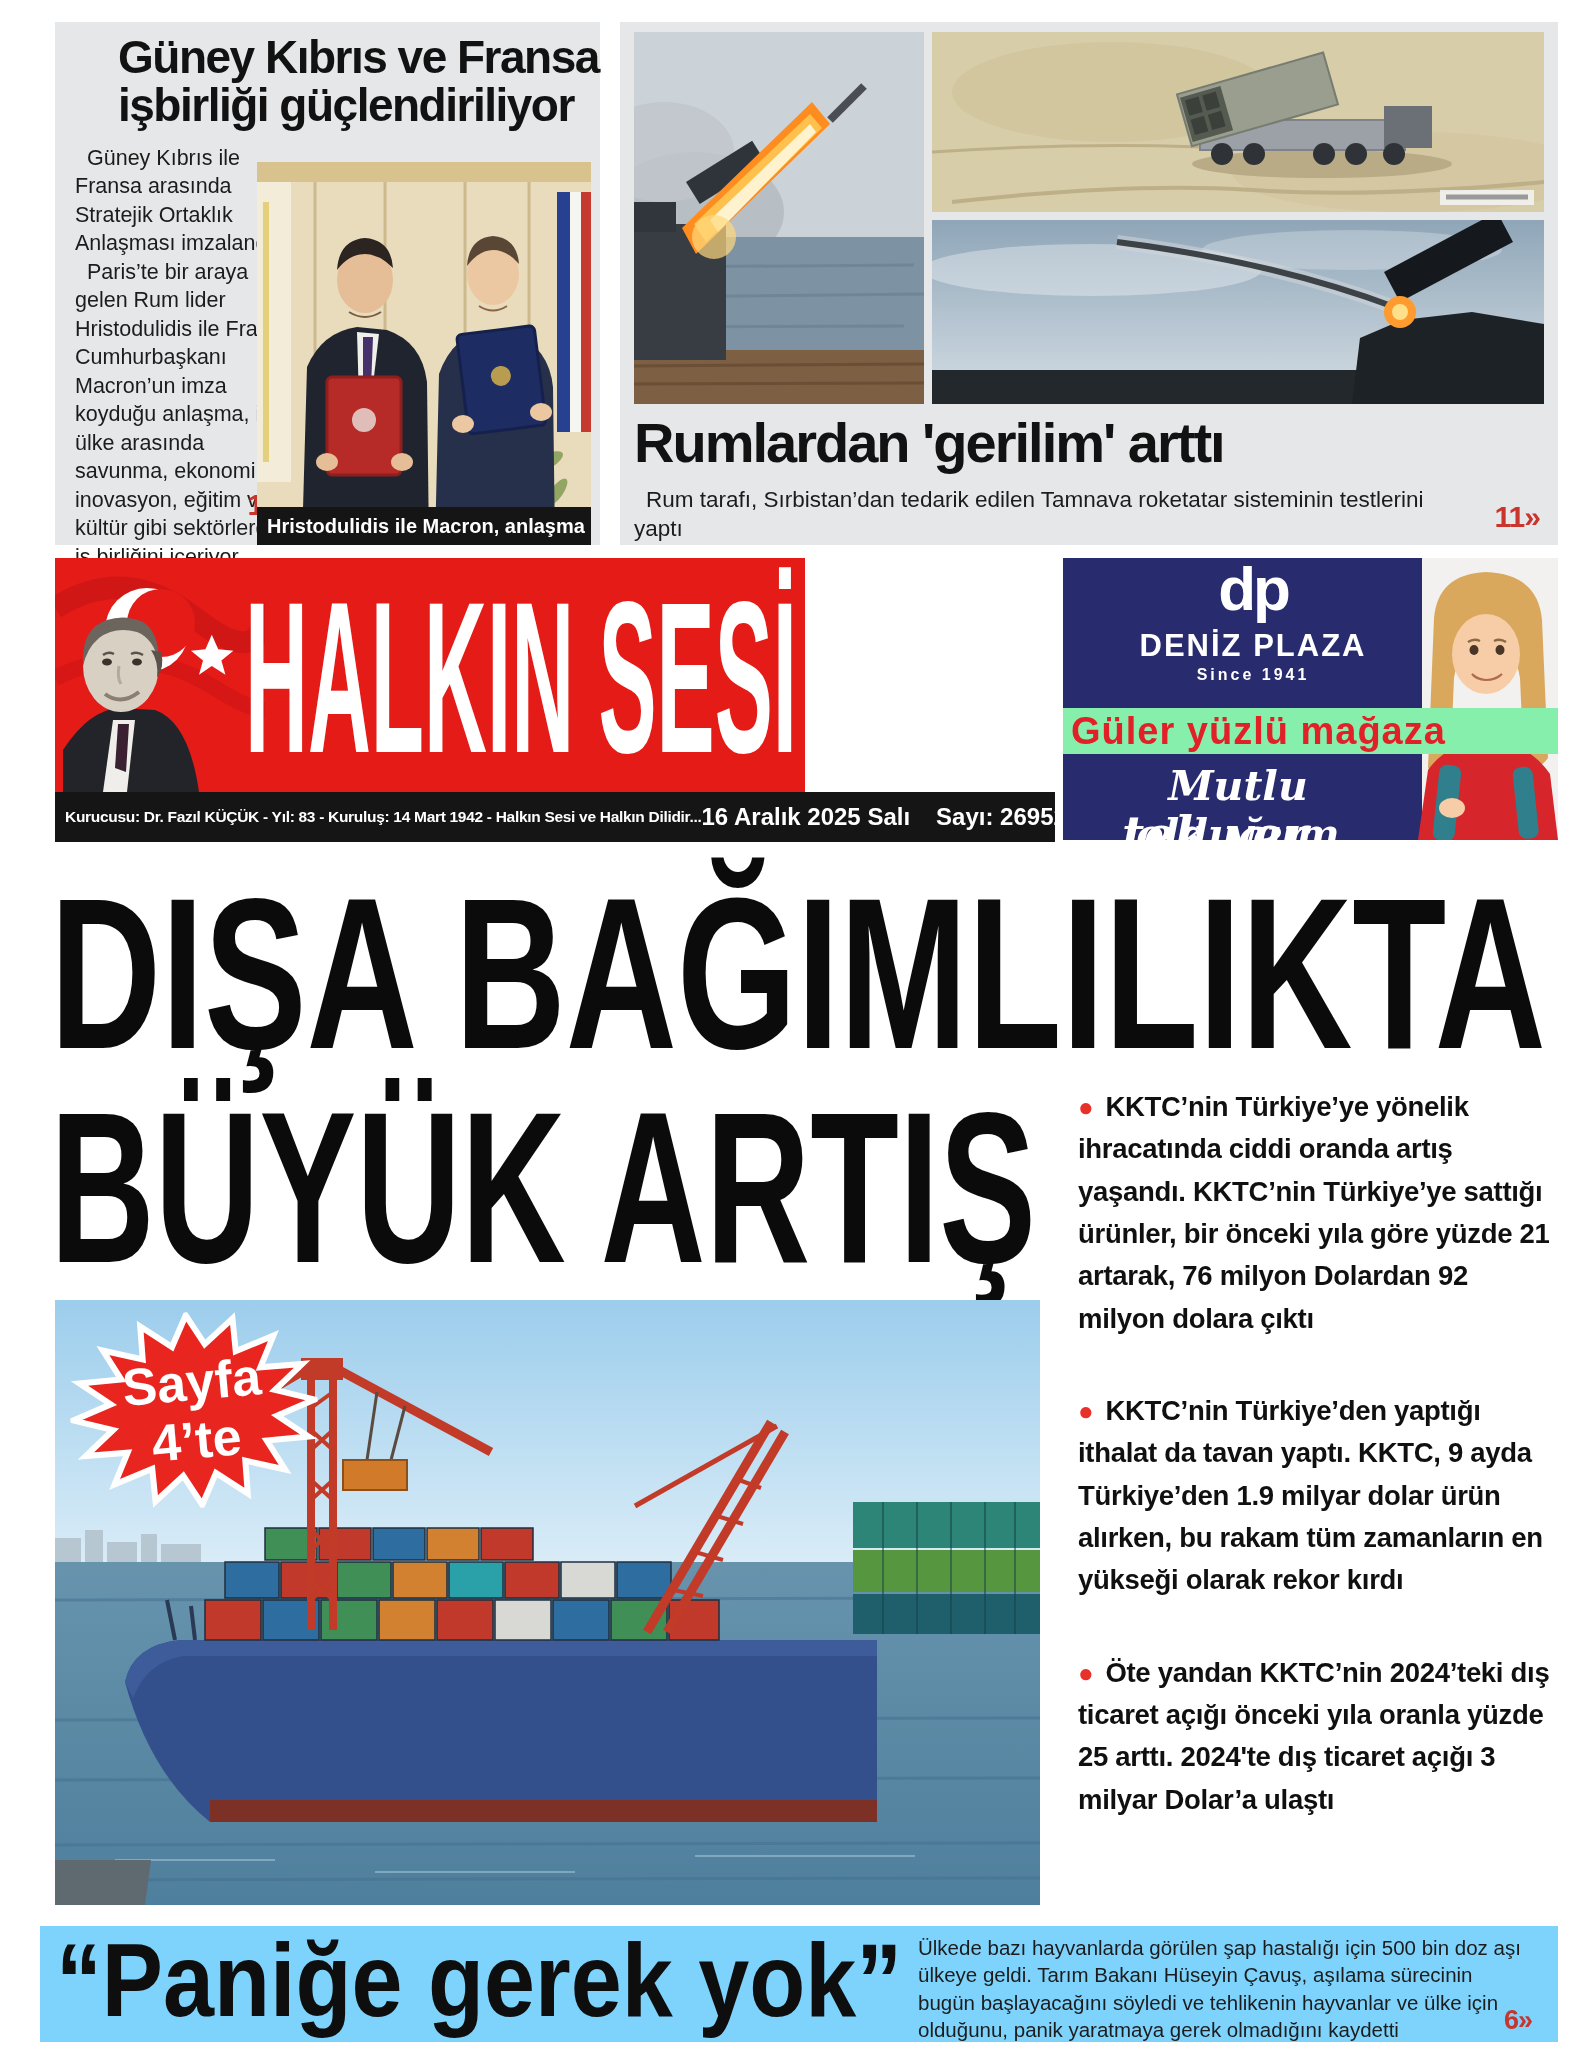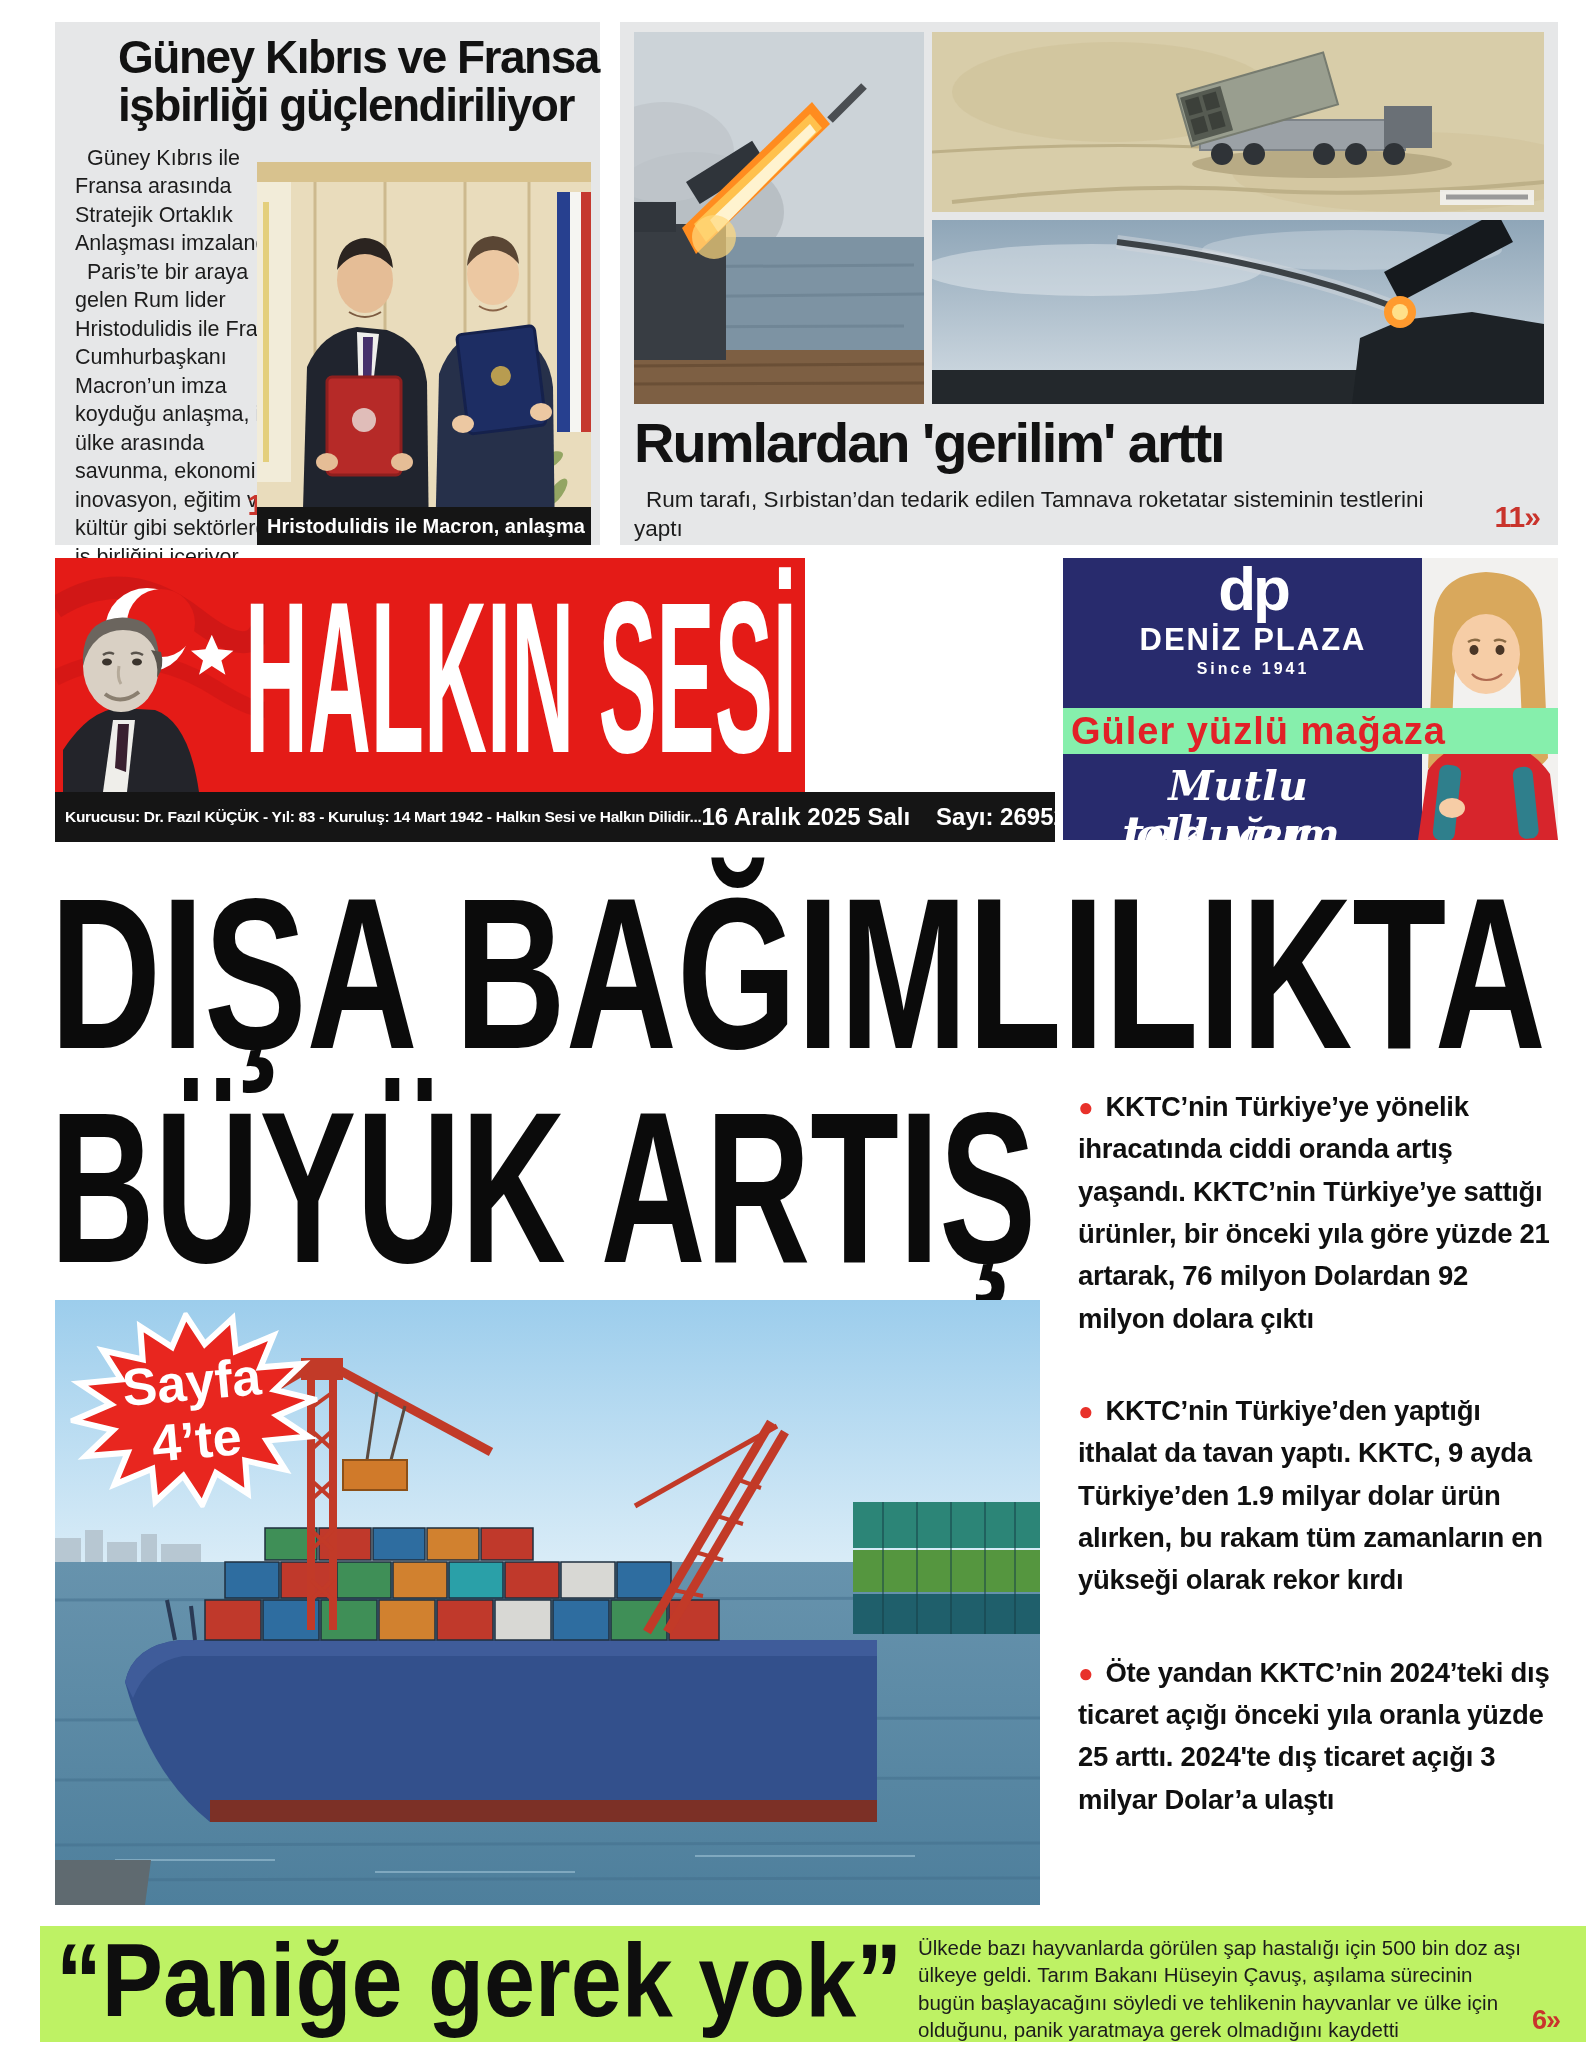--- a/index.html
+++ b/index.html
@@ -36,40 +36,40 @@
   #infobar{left:55px;top:792px;width:1000px;height:50px;background:#151515;color:#fff;
            display:flex;align-items:center;box-sizing:border-box;padding:4px 10px;}
   #infobar .founder{font-size:15.5px;font-weight:bold;letter-spacing:-0.3px;white-space:nowrap;}
   #infobar .issue-group{margin-left:auto;display:flex;gap:26px;font-size:24px;font-weight:bold;white-space:nowrap;}
 
   
   #ad{left:1063px;top:558px;width:495px;height:282px;background:#282b6d;overflow:hidden;}
   #ad-girl{position:absolute;right:0;top:0;}
   #ad-logo-block{left:60px;top:0;width:260px;text-align:center;color:#fff;}
   #ad-monogram{font-size:62px;font-weight:bold;line-height:1.0;letter-spacing:-3px;}
-  #ad-brand{font-size:31px;font-weight:bold;letter-spacing:2px;margin-top:2px;}
+  #ad-brand{font-size:31px;font-weight:bold;letter-spacing:2px;margin-top:8px;}
   #ad-since{font-size:16px;font-weight:bold;letter-spacing:3px;margin-top:2px;}
   #ad-band{left:0;top:150px;width:100%;height:46px;background:#86efac;}
   #ad-band-text{margin:0 0 0 8px;line-height:46px;font-size:38px;font-weight:bold;color:#e22027;letter-spacing:1px;}
   .ad-script{left:0;width:350px;text-align:center;color:#fff;font-family:"DejaVu Serif",serif;
              font-style:italic;font-weight:bold;}
   #ad-script1{top:204px;font-size:41px;}
   #ad-script2{top:248px;font-size:48px;}
 
   
   .bigline{position:absolute;overflow:visible;}
   #badge{left:70px;top:1312px;z-index:3;transform:rotate(-5deg);}
   #main-photo{left:55px;top:1300px;width:985px;height:605px;overflow:hidden;}
   #bullets{left:1078px;top:1086px;width:482px;}
   .bullet{margin:0 0 50px 0;font-size:27.5px;line-height:1.54;font-weight:bold;
           letter-spacing:-0.3px;color:#101010;}
   .dot{color:#e8312a;font-size:26px;margin-right:12px;}
 
   
-  #bottom-band{left:40px;top:1926px;width:1518px;height:116px;background:#bef264;padding-left:28px;}
+  #bottom-band{left:40px;top:1926px;width:1518px;height:116px;background:#7dd3fc;}
   #bottom-headline-svg{position:absolute;left:14px;top:2px;}
   #bottom-body{left:878px;top:8px;width:614px;font-size:20.5px;line-height:1.33;color:#1c1c1c;}
   #bottom-ref{right:26px;bottom:6px;}
   #bottom-ref .pref{font-size:27px;}
 </style>
 </head>
 <body>
 
 <div id="tl-panel" class="abs panel">
   <div id="tl-headline" class="abs">Güney Kıbrıs ve Fransa işbirliği güçlendiriliyor</div>

